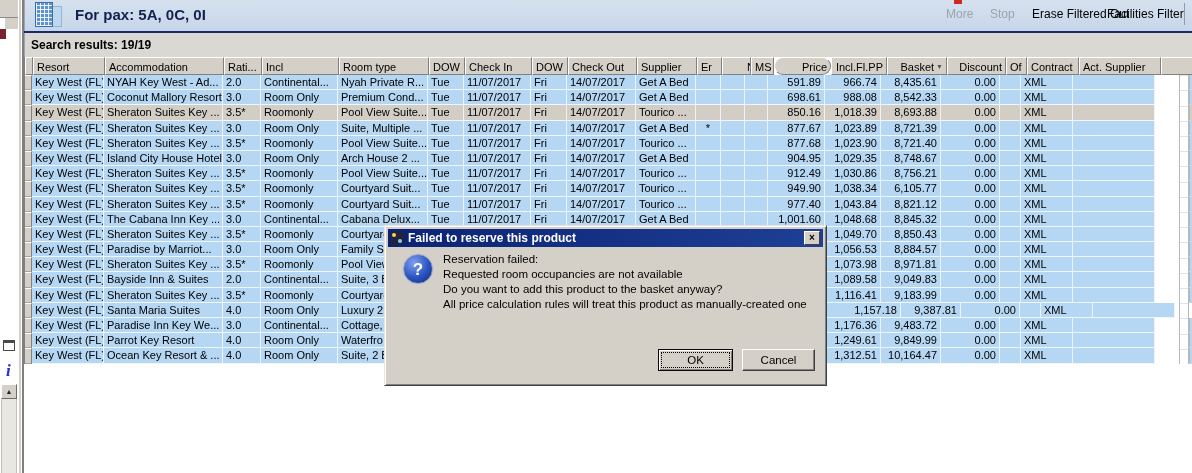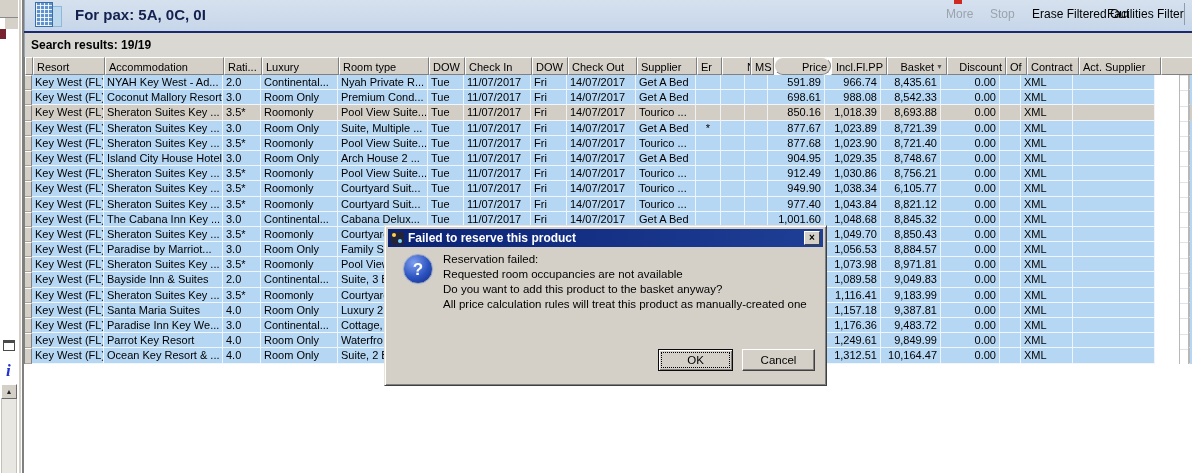--- a/index.html
+++ b/index.html
@@ -99,21 +99,21 @@
       <div class="hcell" style="width: 72px;">
         <span>Resort</span>
       </div>
       <div class="hcell" style="width: 119px;">
         <span>Accommodation</span>
       </div>
       <div class="hcell" style="width: 38px;">
         <span>Rati...</span>
       </div>
       <div class="hcell" style="width: 77px;">
-        <span>Luxury</span>
+        <span>Incl</span>
       </div>
       <div class="hcell" style="width: 90px;">
         <span>Room type</span>
       </div>
       <div class="hcell" style="width: 36px;">
         <span>DOW</span>
       </div>
       <div class="hcell" style="width: 67px;">
         <span>Check In</span>
       </div>
@@ -528,21 +528,21 @@
       <div class="tcell" style="width: 90px;">Luxury 2</div>
       <div class="tcell" style="width: 36px;"></div>
       <div class="tcell" style="width: 67px;"></div>
       <div class="tcell" style="width: 36px;"></div>
       <div class="tcell" style="width: 69px;"></div>
       <div class="tcell" style="width: 60px;"></div>
       <div class="tcell c" style="width: 25px;"></div>
       <div class="tcell" style="width: 24px;"></div>
       <div class="tcell" style="width: 23px;"></div>
       <div class="tcell r" style="width: 57px;"></div>
-      <div class="tcell r" style="width: 56px;">1,157.18</div>
+      <div class="tcell r" style="width: 76px;">1,157.18</div>
       <div class="tcell r" style="width: 60px;">9,387.81</div>
       <div class="tcell r" style="width: 59px;">0.00</div>
       <div class="tcell" style="width: 21px;"></div>
       <div class="tcell" style="width: 52px;">XML</div>
       <div class="tcell" style="width: 82px;"></div>
       <div class="tcell" style="width: 35px; background: rgb(255, 255, 255); border-right: 1px solid rgb(184, 184, 184);"></div>
     </div>
     <div class="trow">
       <div class="tcell ind" style="width: 7px;"></div>
       <div class="tcell" style="width: 72px;">Key West (FL)</div>

